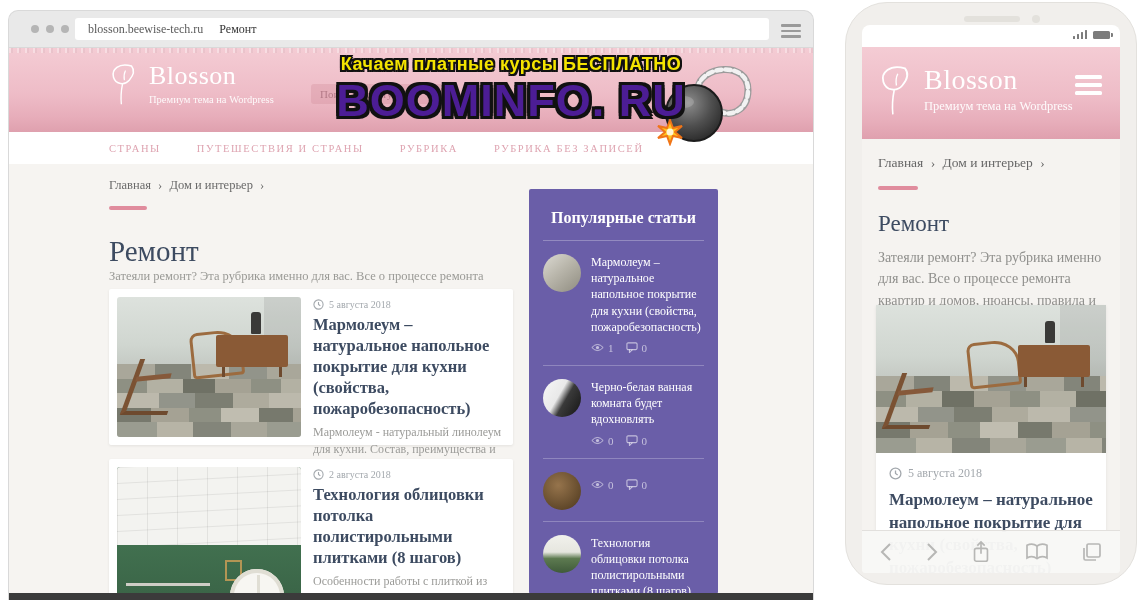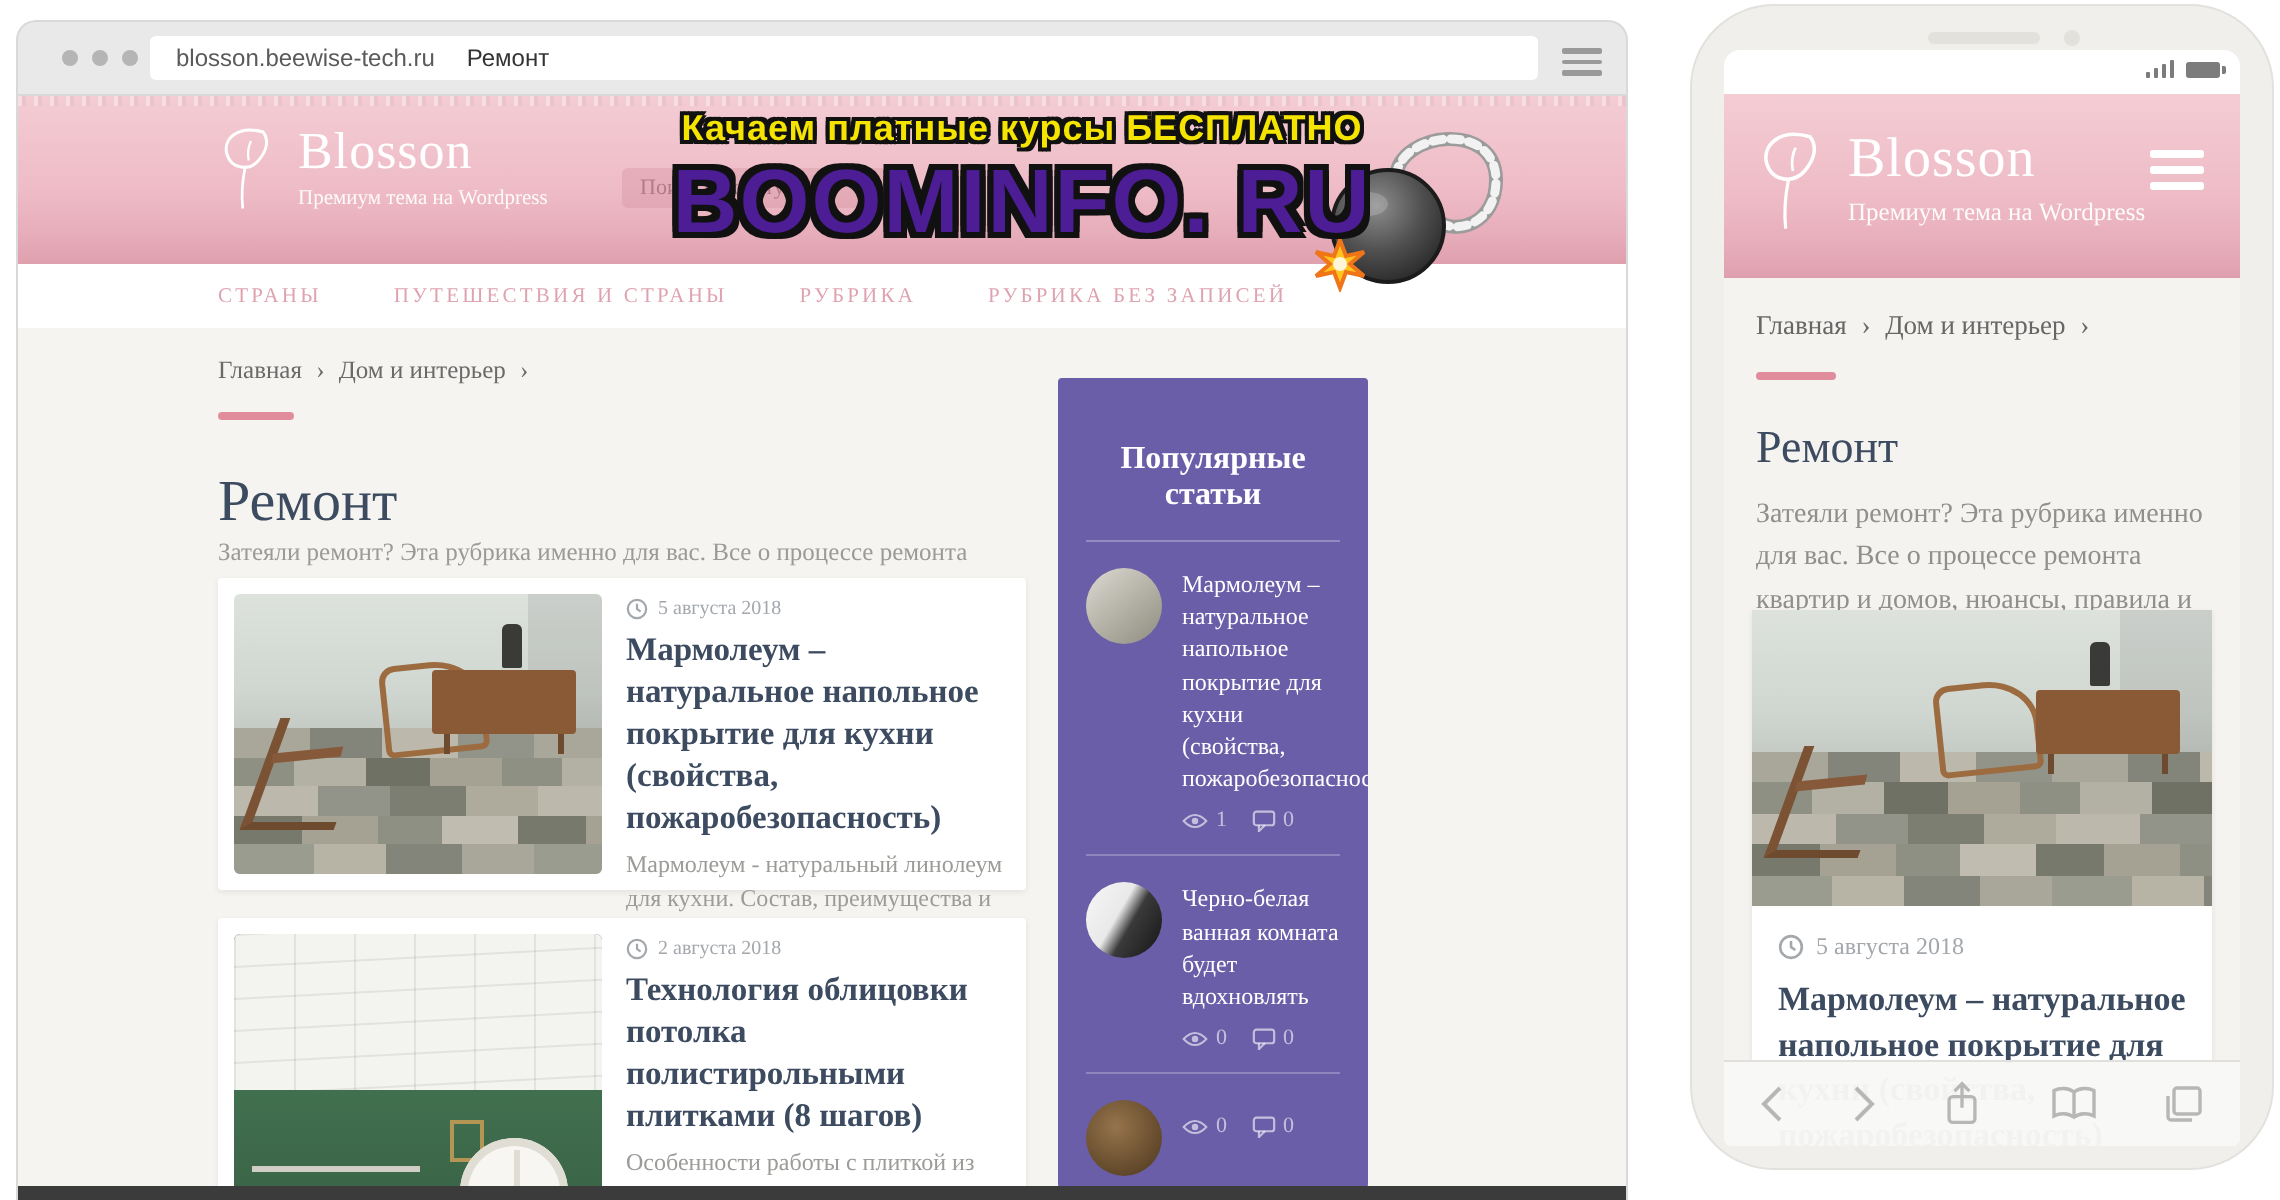--- a/index.html
+++ b/index.html
@@ -9,21 +9,21 @@
 
   
   .browser{position:absolute;left:8px;top:10px;width:804px;height:590px;
     background:#e9e9e9;border:1px solid #d9d9d9;border-bottom:none;
     border-radius:10px 10px 0 0;}
   .chrome{position:relative;height:36px;}
   .dots{position:absolute;left:22px;top:14px;display:flex;gap:7px;}
   .dot{width:8px;height:8px;border-radius:50%;background:#b5b5b5;}
   .urlbar{position:absolute;left:66px;top:7px;right:44px;height:22px;background:#fff;
     border-radius:3px;display:flex;align-items:center;padding:0 13px;
-    font-family:Liberation Sans, sans-serif;font-size:12px;color:#444;text-align:right;}
+    font-family:Liberation Serif, serif;font-size:12px;color:#444;text-align:right;}
   .urlbar .domain{color:#5a5a5a;}
   .urlbar .ptitle{margin-left:16px;color:#333;}
   .menu-icon{position:absolute;right:12px;top:13px;width:20px;display:flex;flex-direction:column;gap:3px;cursor:pointer;}
   .menu-icon i{height:2.5px;background:#9a9a9a;border-radius:1px;}
 
   .viewport{position:absolute;left:0;top:36px;right:0;bottom:0;background:#f6f4f1;
     border-top:1px solid #d9d9d9;overflow:hidden;}
 
   .site-header{position:absolute;left:0;right:0;top:0;height:84px;
     background:linear-gradient(180deg,#f4ccd4 0%,#eebcc7 55%,#e7adba 82%,#dfa0ae 100%);}
@@ -53,22 +53,22 @@
   .card-img{width:184px;height:140px;border-radius:3px;flex:none;overflow:hidden;position:relative;}
   .card.c2 .card-img{height:194px;}
   .card-body{flex:1;padding-top:2px;min-width:0;}
   .card-date{display:flex;align-items:center;gap:5px;font-size:10px;color:#a3a8ad;}
   .card-title{margin:5px 0 4px;font-size:16.5px;font-weight:bold;line-height:1.27;color:#3d4b61;cursor:pointer;}
   .card-excerpt{font-size:12px;line-height:1.42;color:#9b9b98;}
   .card-meta{display:flex;align-items:center;gap:14px;margin-top:7px;font-size:11px;color:#8f959a;}
   .mchip{display:flex;align-items:center;gap:4px;}
 
   
-  .popular{position:absolute;left:520px;top:141px;width:155px;height:405px;background:#6a5ea8;
-    border-radius:2px;box-sizing:border-box;padding:16px 14px;overflow:hidden;}
+  .popular{position:absolute;left:520px;top:141px;width:189px;height:405px;background:#6a5ea8;
+    border-radius:2px;box-sizing:border-box;padding:4px 14px;overflow:hidden;}
   .pop-title{padding-top:16px;text-align:center;color:#fff;font-size:16px;font-weight:bold;}
   .pop-div{margin-top:13px;border-top:1px solid rgba(255,255,255,.28);}
   .pop-item{display:flex;gap:10px;padding:13px 0 11px;border-bottom:1px solid rgba(255,255,255,.25);cursor:pointer;}
   .pop-item:last-child{border-bottom:none;}
   .pop-thumb{width:38px;height:38px;border-radius:50%;flex:none;}
   .t1{background:linear-gradient(140deg,#dcdad3 0%,#b9b6ab 45%,#8f8c80 100%);}
   .t2{background:linear-gradient(120deg,#f7f7f7 0%,#e9e9e9 42%,#3a3a3a 58%,#141414 100%);}
   .t3{background:radial-gradient(circle at 40% 35%,#96744c,#5c4427 78%);}
   .t4{background:linear-gradient(180deg,#f1f1ec 0%,#e6e6df 45%,#5d7a50 62%,#3f5a3a 100%);}
   .pop-body{min-width:0;}

